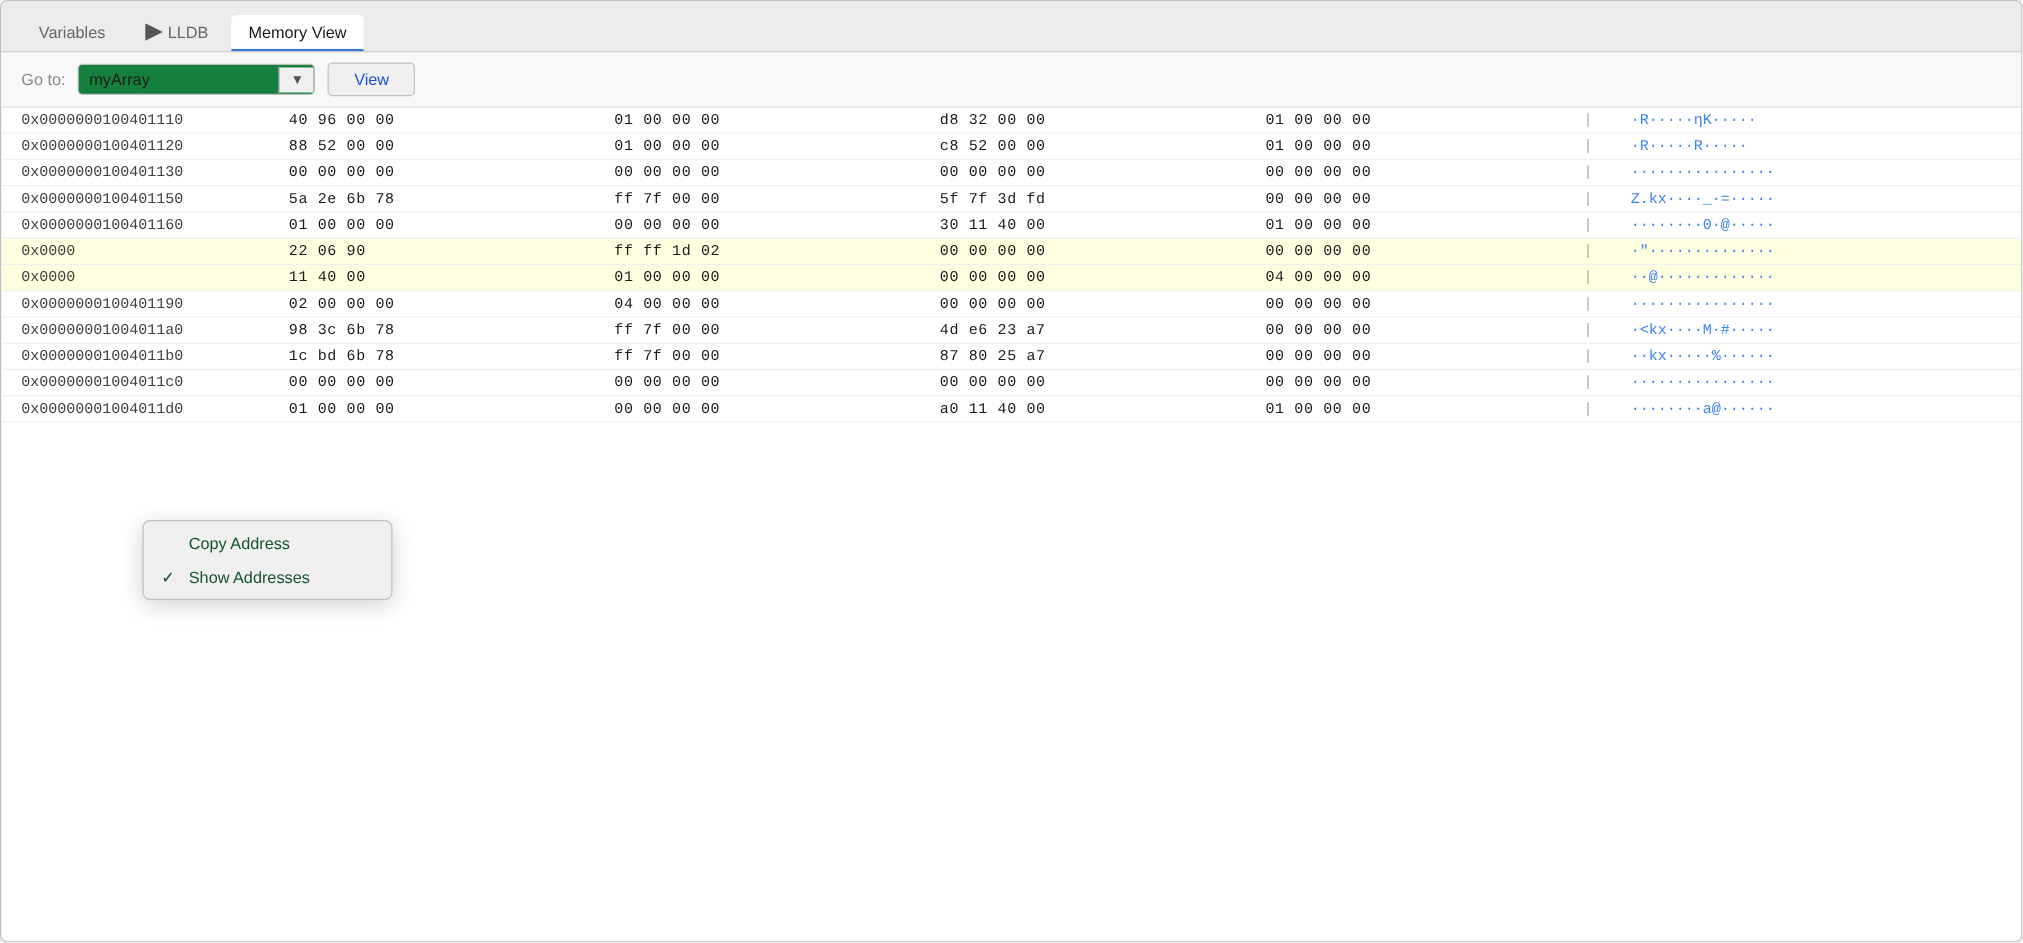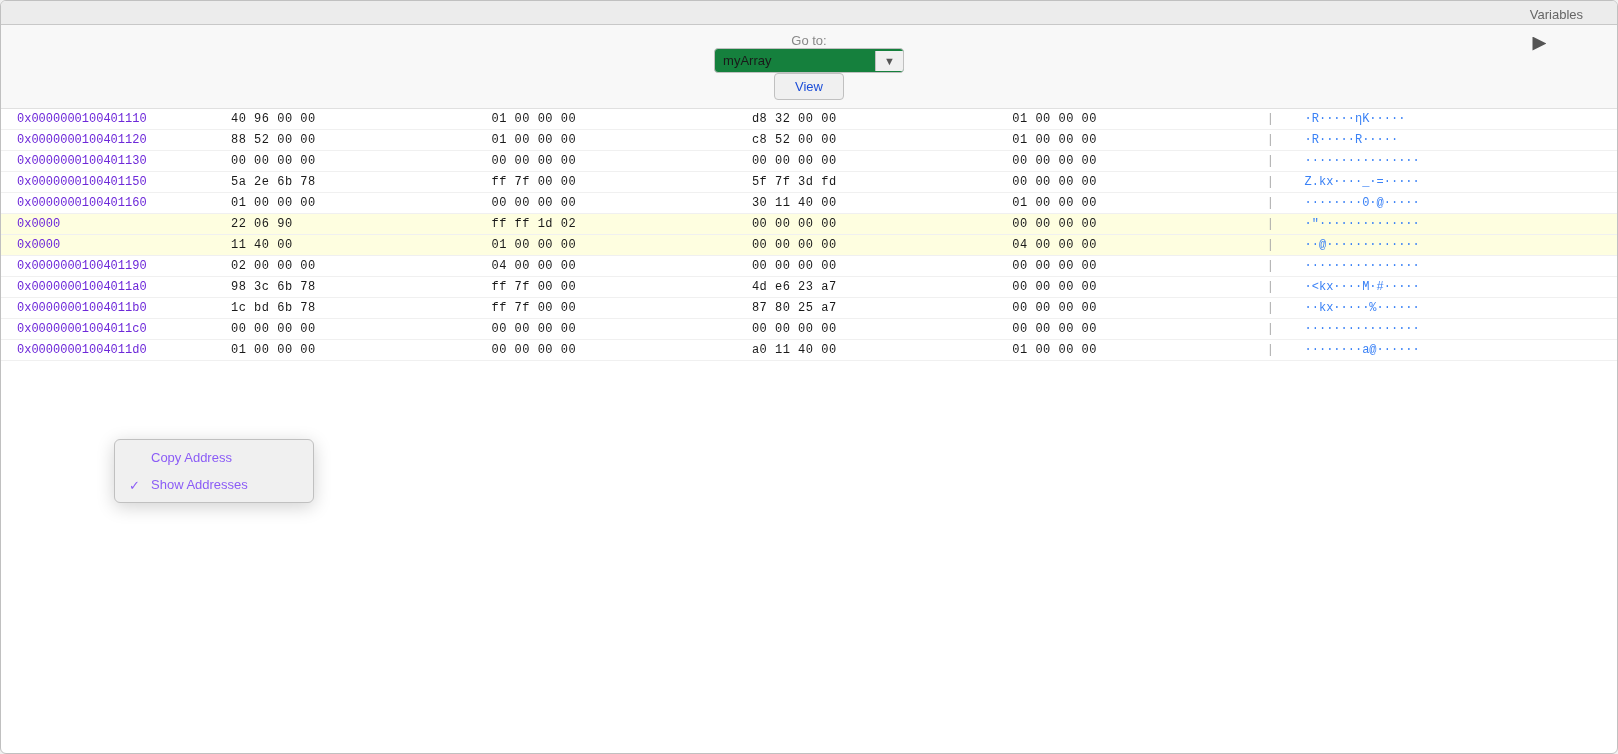--- a/index.html
+++ b/index.html
@@ -20,23 +20,22 @@
       display: flex;
       flex-direction: column;
     }
     
     .tab-bar {
       display: flex;
       align-items: flex-end;
       background: #ececec;
       border-bottom: 1px solid #c8c8c8;
       padding: 0 16px;
-      height: 24px;
+      height: 41px;
       flex-shrink: 0;
-      flex-direction: column;
     }
     .tab {
       padding: 6px 14px;
       font-size: 13px;
       color: #666;
       cursor: pointer;
       border-bottom: 2px solid transparent;
       margin-right: 4px;
       user-select: none;
     }
@@ -59,21 +58,21 @@
       display: inline-block;
     }
     
     .toolbar {
       display: flex;
       align-items: center;
       padding: 8px 16px;
       background: #f8f8f8;
       border-bottom: 1px solid #e0e0e0;
       flex-shrink: 0;
-      flex-direction: column;
+      gap: 10px;
     }
     .toolbar-label {
       font-size: 13px;
       color: #888;
     }
     .goto-input-wrapper {
       display: flex;
       align-items: center;
       border: 1px solid #c0c0c0;
       border-radius: 4px;
@@ -120,21 +119,21 @@
       font-family: "SF Mono", "Menlo", "Monaco", "Courier New", monospace;
       font-size: 12px;
     }
     .memory-table tr {
       border-bottom: 1px solid #f0f0f0;
     }
     .memory-table tr.highlighted {
       background: #fefee0;
     }
     .addr-cell {
-      color: #6d28d9;
+      color: #404040;
       padding: 3px 14px 3px 16px;
       white-space: nowrap;
       font-size: 12px;
       width: 220px;
       min-width: 220px;
     }
     .hex-group {
       padding: 3px 10px;
       color: #1a1a1a;
       white-space: nowrap;
@@ -159,21 +158,21 @@
       border: 1px solid #c0c0c0;
       border-radius: 6px;
       box-shadow: 0 4px 18px rgba(0,0,0,0.18);
       padding: 4px 0;
       min-width: 200px;
       z-index: 100;
     }
     .context-menu-item {
       padding: 6px 18px 6px 36px;
       font-size: 13px;
-      color: #8b5cf6;
+      color: #14532d;
       cursor: pointer;
       position: relative;
       white-space: nowrap;
     }
     .context-menu-item .checkmark {
       position: absolute;
       left: 14px;
       top: 50%;
       transform: translateY(-50%);
       font-size: 13px;

